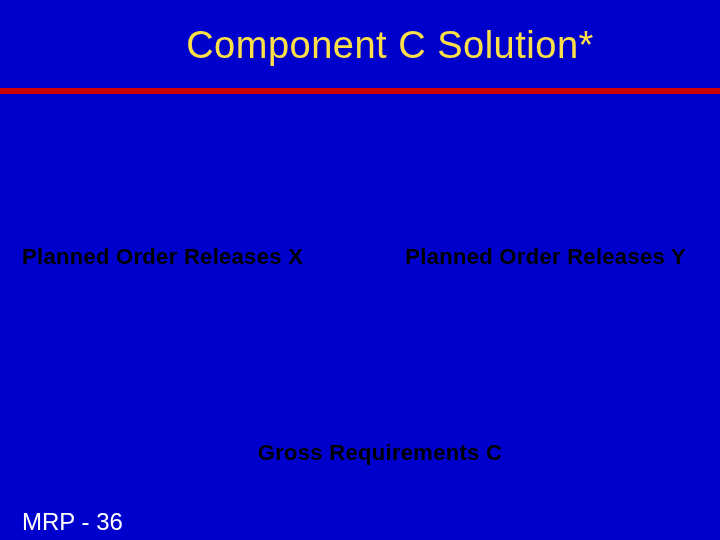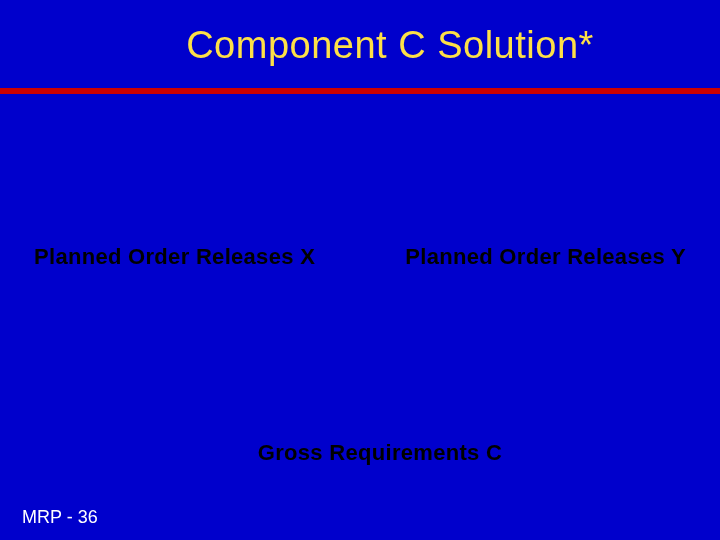--- a/index.html
+++ b/index.html
@@ -32,21 +32,21 @@
       height: 6px;
       background: #cc0000;
     }
     .mid-row {
       position: absolute;
       top: 244px;
       left: 0;
       width: 720px;
       display: flex;
       justify-content: space-between;
-      padding: 0 34px 0 34px;
+      padding: 0 34px 0 22px;
     }
     .mid-label {
       color: #000000;
       font-size: 22px;
       font-weight: bold;
       letter-spacing: 0.3px;
     }
     .bottom-label {
       position: absolute;
       top: 440px;
@@ -54,24 +54,24 @@
       width: 720px;
       text-align: center;
       color: #000000;
       font-size: 22px;
       font-weight: bold;
       letter-spacing: 0.3px;
       padding-left: 40px;
     }
     .footer {
       position: absolute;
-      bottom: 12px;
+      bottom: 4px;
       left: 22px;
       color: #ffffff;
-      font-size: 18px;
+      font-size: 24px;
       font-weight: normal;
     }
   </style>
 </head>
 <body>
 
 <div class="title">Component C Solution*</div>
 <div class="underline"></div>
 
 <div class="mid-row">

